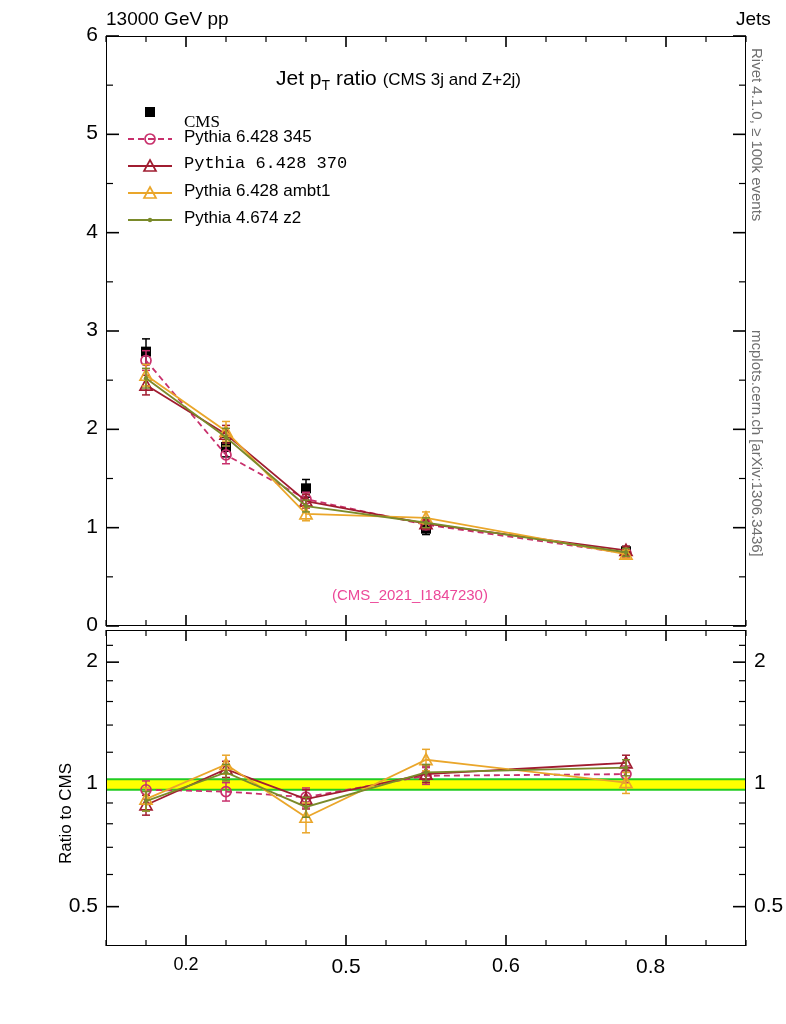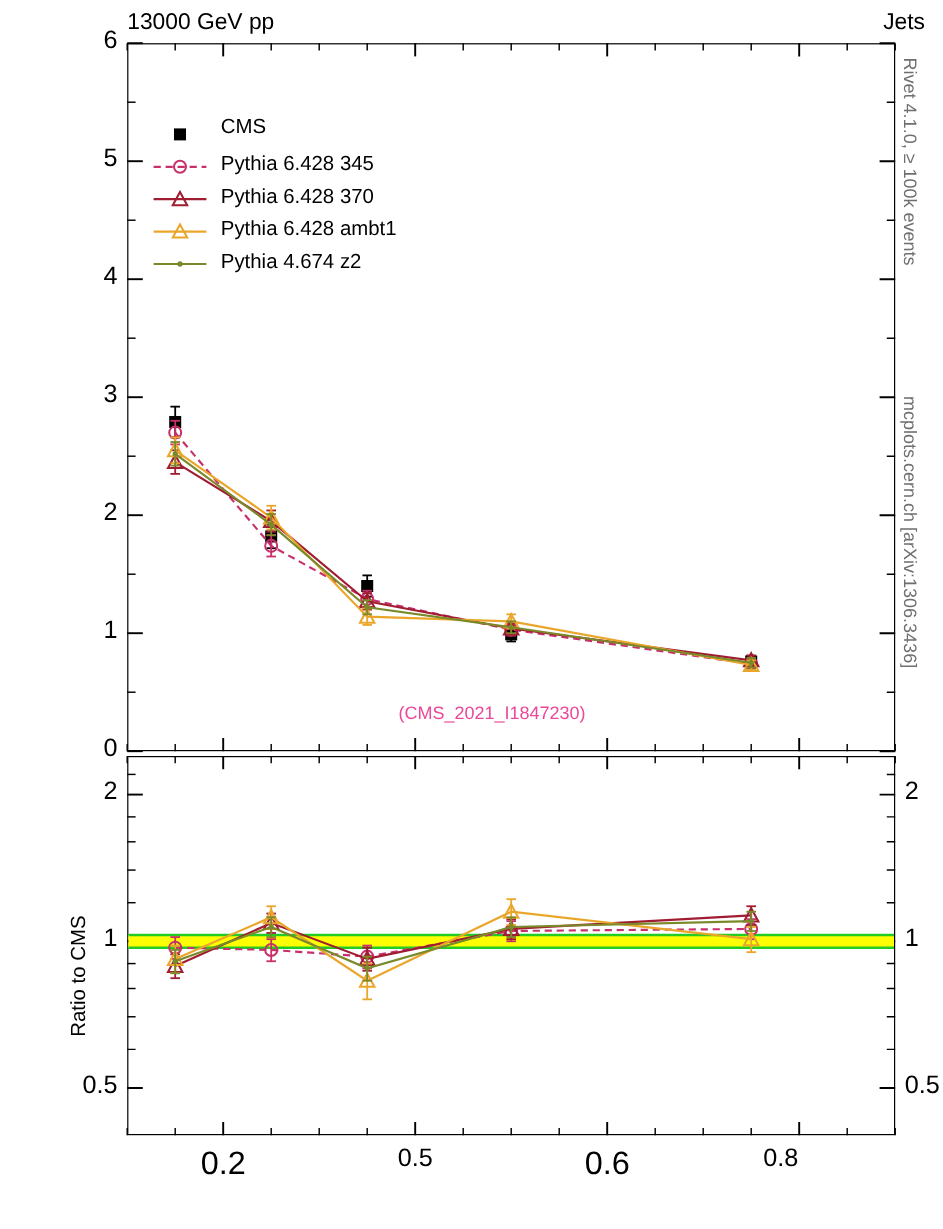--- a/index.html
+++ b/index.html
@@ -30,20 +30,24 @@
   <div class="txt hdr" style="left:106px;top:8px;">13000 GeV pp</div>
   <div class="txt hdr" style="left:688px;top:8px;margin-left:48px;">Jets</div>
 
   <div class="txt sidetxt rot" style="left:766px;top:48px;transform:rotate(90deg);">Rivet 4.1.0, ≥ 100k events</div>
   <div class="txt sidetxt rot" style="left:766px;top:330px;transform:rotate(90deg);">mcplots.cern.ch [arXiv:1306.3436]</div>
 
   <div id="mainFrame"></div>
 
   <div id="ratioFrame"></div>
 
+  <div class="txt title" style="left:276px;top:66px;">
+    <span>Jet p</span><sub style="font-size:14px;">T</sub><span> ratio</span>
+    <span class="sub">(CMS 3j and Z+2j)</span>
+  </div>
 
   <div class="txt watermark" style="left:332px;top:586px;">(CMS_2021_I1847230)</div>
 
   <div class="txt rot" style="left:56px;top:864px;font-size:17px;transform:rotate(-90deg);">Ratio to CMS</div>
 
   <svg id="draw" width="786" height="1024">
       <line x1="106" y1="626" x2="119" y2="626" stroke="#000" stroke-width="1.6"></line>
       <line x1="746" y1="626" x2="733" y2="626" stroke="#000" stroke-width="1.6"></line>
       <line x1="106" y1="527.6666666666666" x2="119" y2="527.6666666666666" stroke="#000" stroke-width="1.6"></line>
       <line x1="746" y1="527.6666666666666" x2="733" y2="527.6666666666666" stroke="#000" stroke-width="1.6"></line>
@@ -398,22 +402,22 @@
     <div class="txt " style="left: 60px; top: 317px; width: 38px; text-align: right; font-size: 21px;">3</div>
     <div class="txt " style="left: 60px; top: 218.667px; width: 38px; text-align: right; font-size: 21px;">4</div>
     <div class="txt " style="left: 60px; top: 120.333px; width: 38px; text-align: right; font-size: 21px;">5</div>
     <div class="txt " style="left: 60px; top: 22px; width: 38px; text-align: right; font-size: 21px;">6</div>
     <div class="txt " style="left: 52px; top: 892.646px; width: 46px; text-align: right; font-size: 21px;">0.5</div>
     <div class="txt " style="left: 754px; top: 892.646px; font-size: 21px;">0.5</div>
     <div class="txt " style="left: 52px; top: 770.4px; width: 46px; text-align: right; font-size: 21px;">1</div>
     <div class="txt " style="left: 754px; top: 770.4px; font-size: 21px;">1</div>
     <div class="txt " style="left: 52px; top: 648.155px; width: 46px; text-align: right; font-size: 21px;">2</div>
     <div class="txt " style="left: 754px; top: 648.155px; font-size: 21px;">2</div>
-    <div class="txt " style="left: 156px; top: 954px; width: 60px; text-align: center; font-size: 27px;">0.2</div>
+    <div class="txt " style="left: 156px; top: 954px; width: 60px; text-align: center; font-size: 18px;">0.2</div>
     <div class="txt " style="left: 316px; top: 954px; width: 60px; text-align: center; font-size: 21px;">0.5</div>
-    <div class="txt " style="left: 476px; top: 954px; width: 60px; text-align: center; font-size: 27px;">0.6</div>
+    <div class="txt " style="left: 476px; top: 954px; width: 60px; text-align: center; font-size: 20px;">0.6</div>
     <div class="txt " style="left: 636px; top: 954px; width: 60px; text-align: left; font-size: 21px;">0.8</div>
-    <div class="txt legtext" style="left: 184px; top: 96px;">CMS</div>
+    <div class="txt legtext" style="left: 184px; top: 112px; font-family: Liberation Serif, serif;">CMS</div>
     <div class="txt legtext" style="left: 184px; top: 127px;">Pythia 6.428 345</div>
-    <div class="txt legtext" style="left: 184px; top: 154px;">Pythia 6.428 370</div>
+    <div class="txt legtext" style="left: 184px; top: 154px; font-family: Liberation Mono, monospace;">Pythia 6.428 370</div>
     <div class="txt legtext" style="left: 184px; top: 181px;">Pythia 6.428 ambt1</div>
     <div class="txt legtext" style="left: 184px; top: 208px;">Pythia 4.674 z2</div>
   </div>
 
 </body></html>

